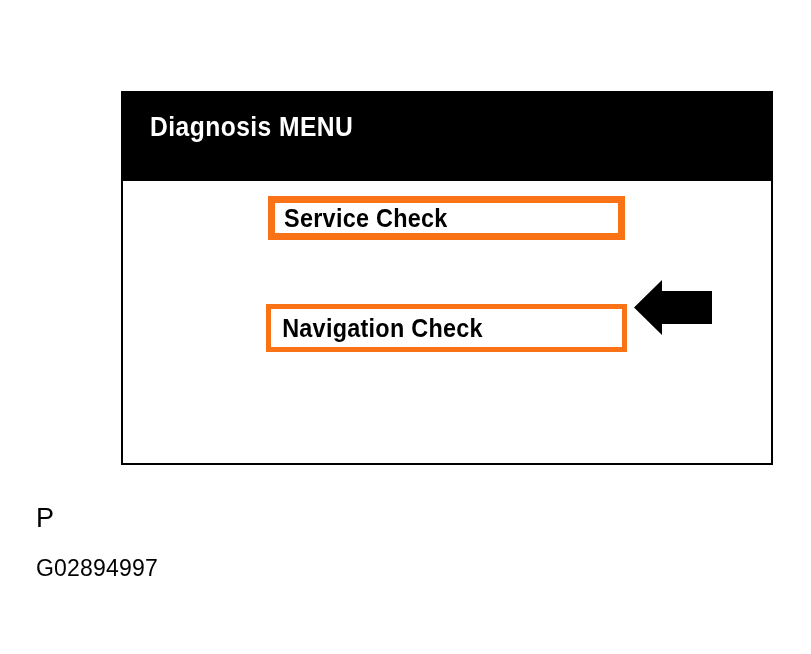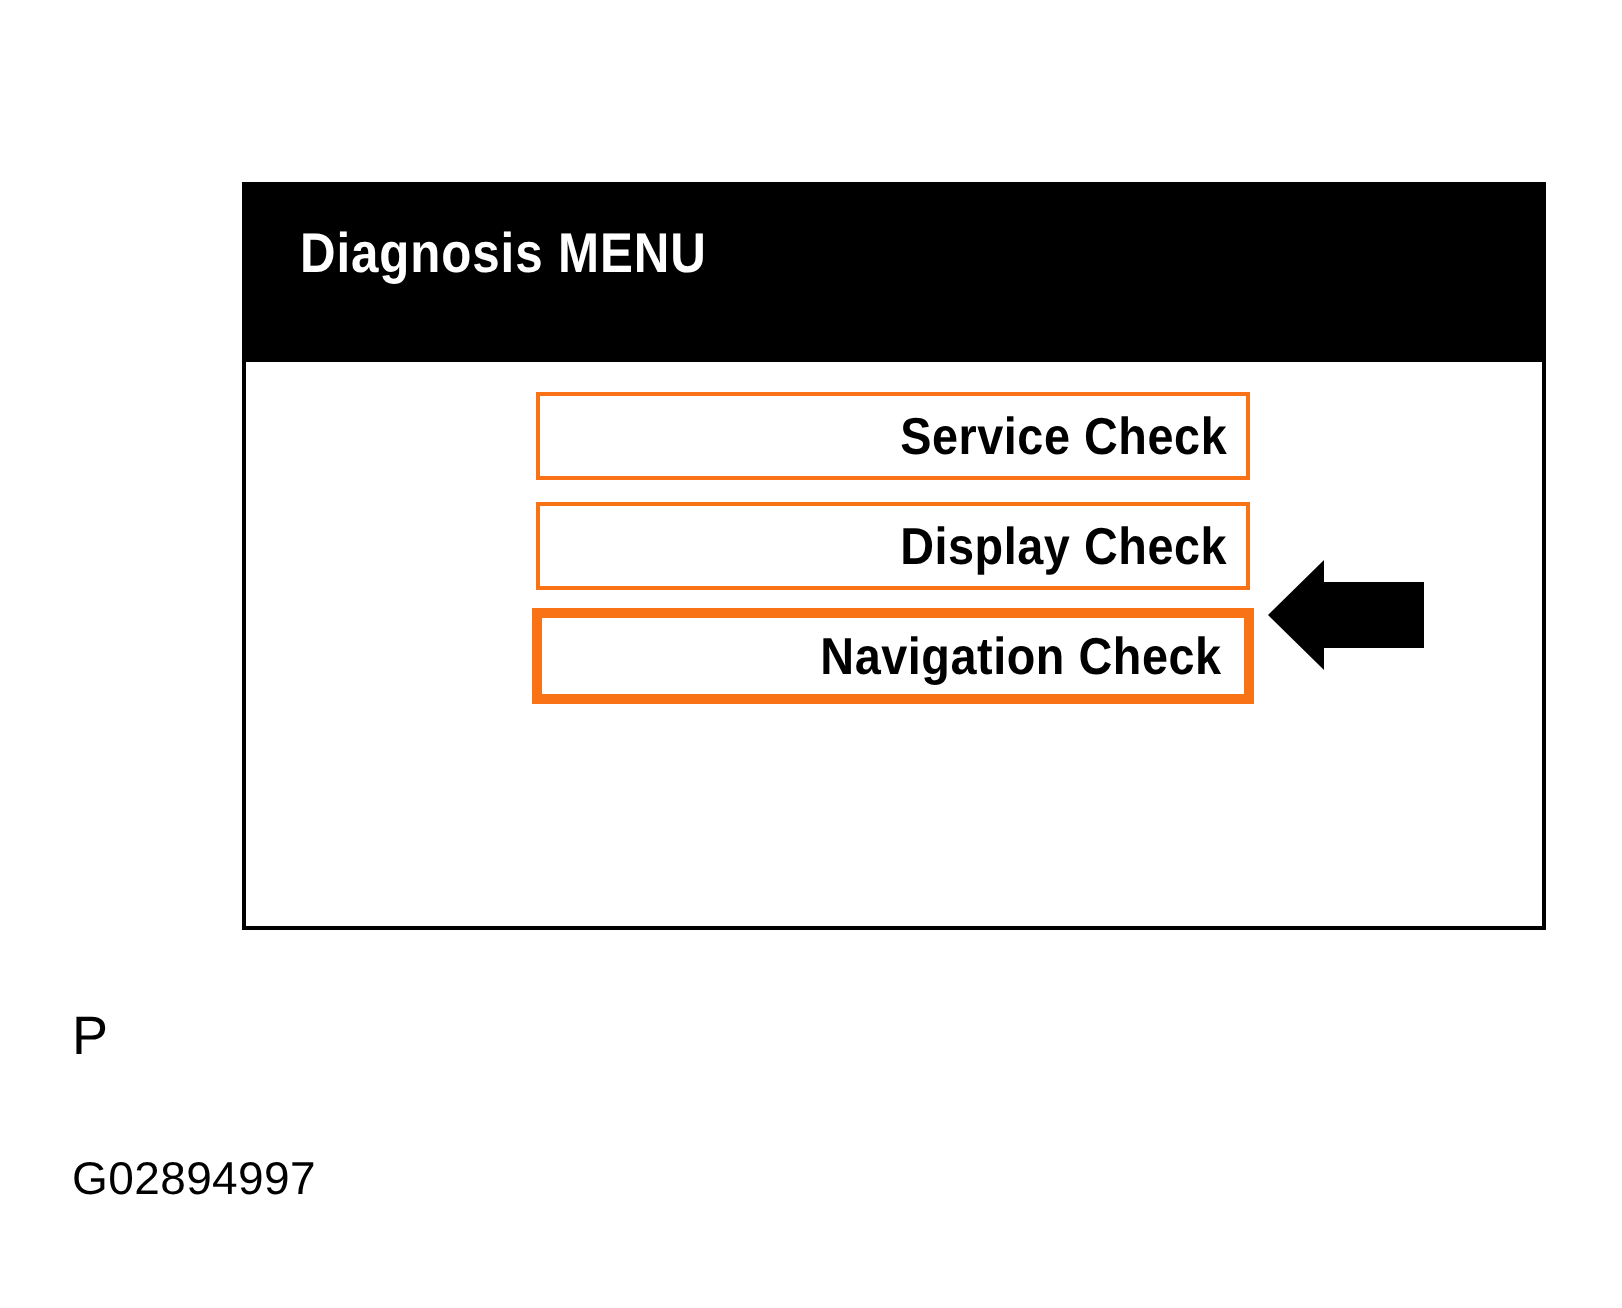--- a/index.html
+++ b/index.html
@@ -62,25 +62,25 @@
     background: #ffffff;
   }
 
   
   .menu-button {
     position: absolute;
     left: 145px;
     width: 357px;
     height: 44px;
     box-sizing: border-box;
-    border: 2px solid #f97316;
+    border: 7px solid #f97316;
     background: #ffffff;
     display: flex;
     align-items: center;
-    justify-content: flex-end;
+    justify-content: flex-start;
   }
   .menu-button.selected {
     left: 143px;
     width: 361px;
     height: 48px;
     border-width: 5px;
   }
   .menu-label {
     font-family: "Liberation Sans", sans-serif;
     font-weight: bold;
@@ -123,41 +123,37 @@
   #caption-code {
     position: absolute;
     left: 36px;
     top: 555px;
     font-family: "Liberation Sans", sans-serif;
     font-size: 23px;
     line-height: 26px;
     color: #000000;
     letter-spacing: 0.2px;
     white-space: nowrap;
-    margin-top: 21px;
   }
 </style>
 </head>
 <body>
 
 <div id="device-panel">
 
   <div id="panel-header">
     <div id="panel-title">Diagnosis MENU</div>
   </div>
 
   <div id="panel-body">
 
     <div class="menu-button" id="btn-0">
       <span class="menu-label">Service Check</span>
     </div>
 
-    <div class="menu-button" id="btn-1">
-      <span class="menu-label">Display Check</span>
-    </div>
 
     <div class="menu-button selected" id="btn-2">
       <span class="menu-label">Navigation Check</span>
     </div>
 
 
 
   </div>
 </div>
 

